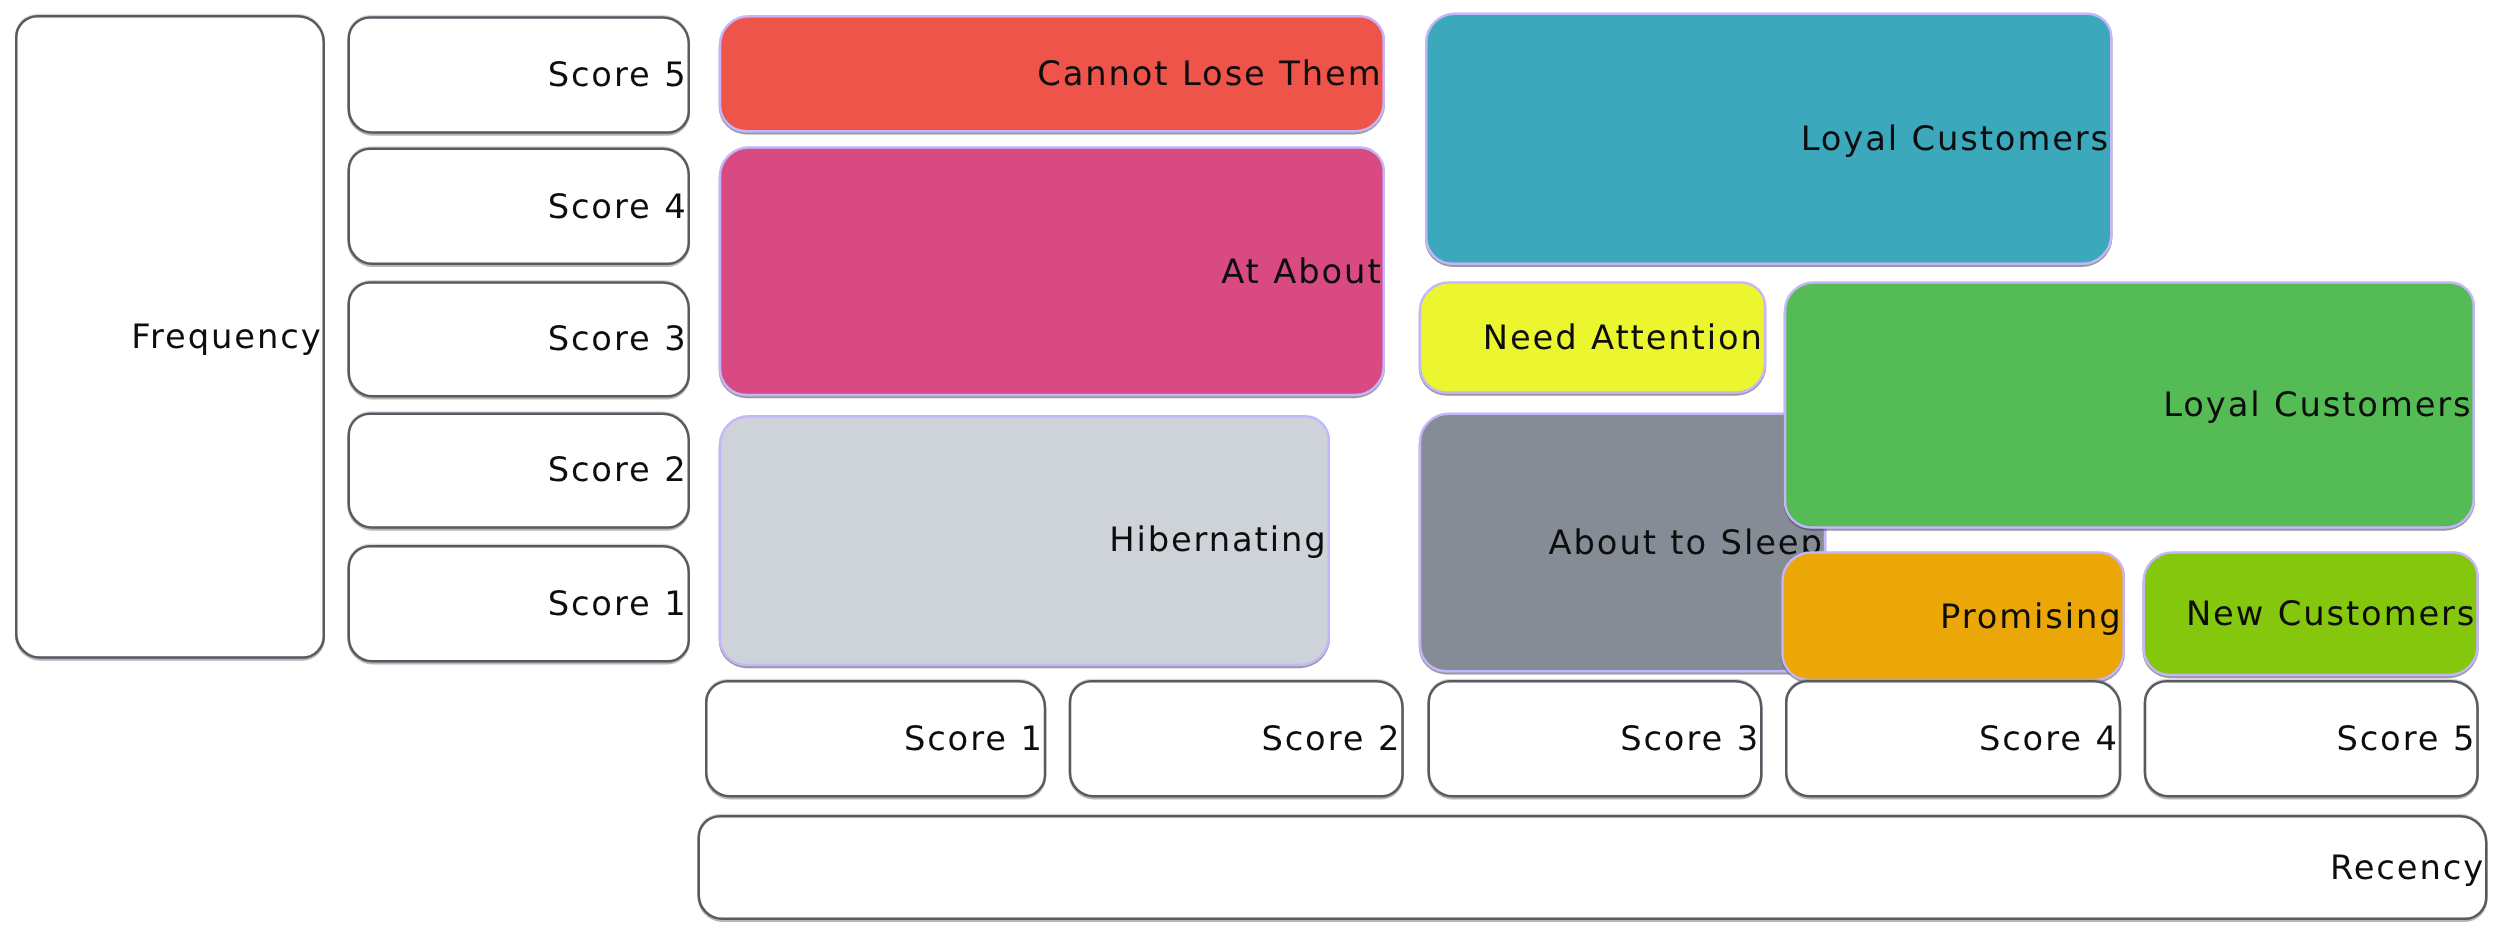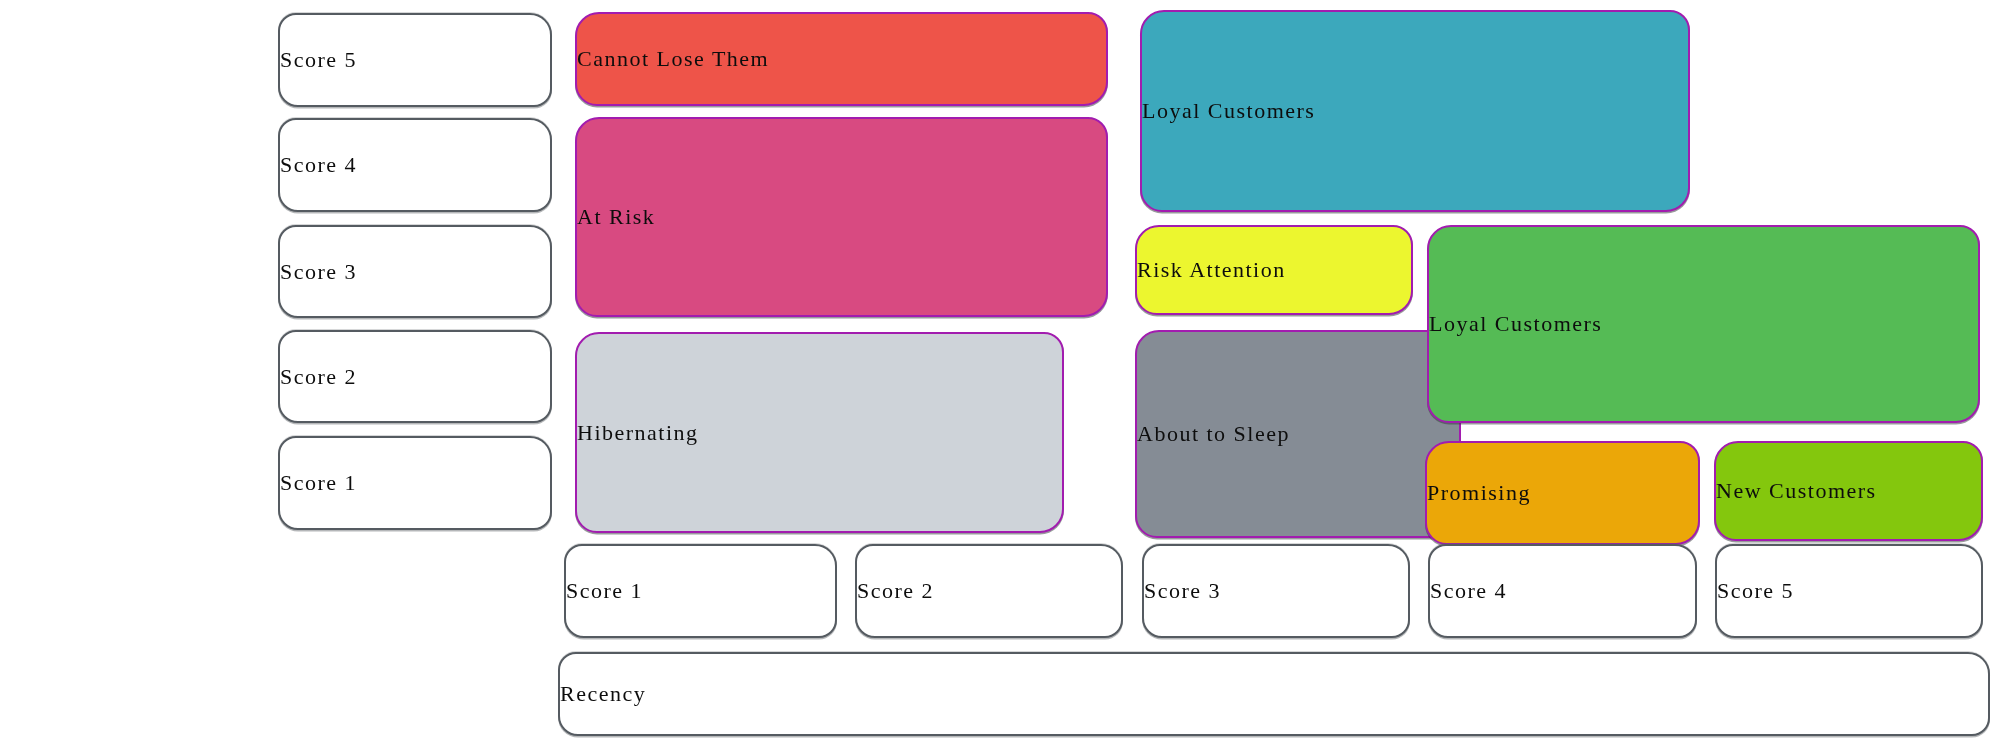--- a/index.html
+++ b/index.html
@@ -12,47 +12,49 @@
     position: relative;
     width: 2000px;
     height: 753px;
     background: #ffffff;
     overflow: hidden;
   }
   .cell {
     position: absolute;
     display: flex;
     align-items: center;
-    justify-content: flex-start;
+    justify-content: flex-end;
     box-sizing: border-box;
     color: #0d0d0d;
-    font-size: 22px;
+    font-size: 27px;
     letter-spacing: 1.5px;
     white-space: nowrap;
     text-align: center;
-    font-family: Liberation Serif, serif;
   }
   .white {
     background: #ffffff;
     border: 2px solid #555b61;
     border-radius: 18px 22px 18px 20px;
     box-shadow: 0 1.5px 0 rgba(90,95,100,.45), 0 -1px 0 rgba(90,95,100,.25);
   }
   .seg {
-    border: 2px solid #a21caf;
+    border: 2px solid #c4b5fd;
     border-radius: 24px 20px 24px 22px;
     box-shadow: 0 1.5px 0 rgba(50,54,58,.5);
   }
   .lbl { pointer-events: none; }
 </style>
 </head>
 <body>
 
 <div id="canvas">
 
+  <div class="cell white" style="left:12px; top:12px; width:248px; height:515px;">
+    <span class="lbl">Frequency</span>
+  </div>
 
   <div class="cell white" style="left:278px; top:13px;  width:274px; height:94px;">
     <span class="lbl">Score 5</span>
   </div>
   <div class="cell white" style="left:278px; top:118px; width:274px; height:94px;">
     <span class="lbl">Score 4</span>
   </div>
   <div class="cell white" style="left:278px; top:225px; width:274px; height:93px;">
     <span class="lbl">Score 3</span>
   </div>
@@ -61,34 +63,34 @@
   </div>
   <div class="cell white" style="left:278px; top:436px; width:274px; height:94px;">
     <span class="lbl">Score 1</span>
   </div>
 
   <div class="cell seg" style="left: 575px; top: 12px; width: 533px; height: 94px; background: rgb(238, 84, 73);">
     <span class="lbl">Cannot Lose Them</span>
   </div>
 
   <div class="cell seg" style="left: 575px; top: 117px; width: 533px; height: 200px; background: rgb(216, 74, 129);">
-    <span class="lbl">At Risk</span>
+    <span class="lbl">At About</span>
   </div>
 
   <div class="cell seg" style="left: 575px; top: 332px; width: 489px; height: 201px; background: rgb(206, 211, 217);">
     <span class="lbl">Hibernating</span>
   </div>
 
   <div class="cell seg" style="left: 1140px; top: 10px; width: 550px; height: 202px; background: rgb(60, 168, 188);">
     <span class="lbl">Loyal Customers</span>
   </div>
 
 
   <div class="cell seg" style="left: 1135px; top: 225px; width: 278px; height: 90px; background: rgb(236, 246, 47);">
-    <span class="lbl">Risk Attention</span>
+    <span class="lbl">Need Attention</span>
   </div>
 
   <div class="cell seg" style="left: 1135px; top: 330px; width: 326px; height: 208px; background: rgb(133, 140, 149);">
     <span class="lbl">About to Sleep</span>
   </div>
 
   <div class="cell seg" style="left: 1427px; top: 225px; width: 553px; height: 198px; background: rgb(85, 187, 85);">
     <span class="lbl">Loyal Customers</span>
   </div>
 

